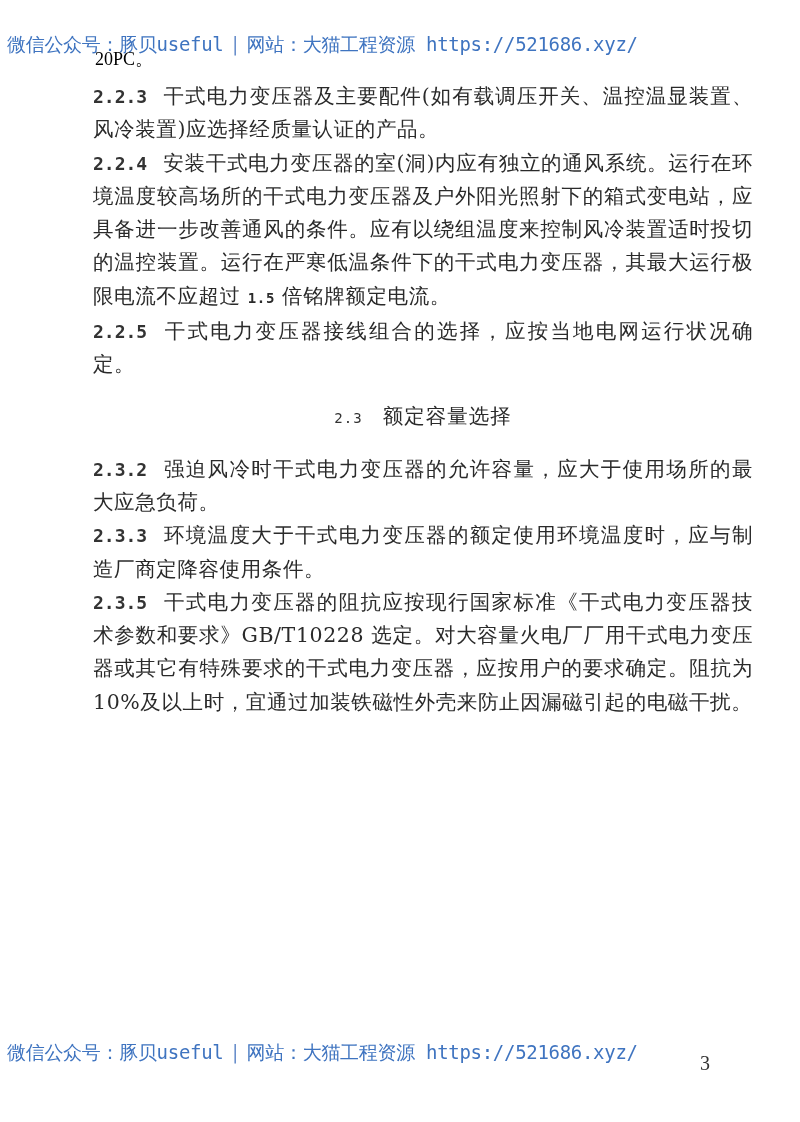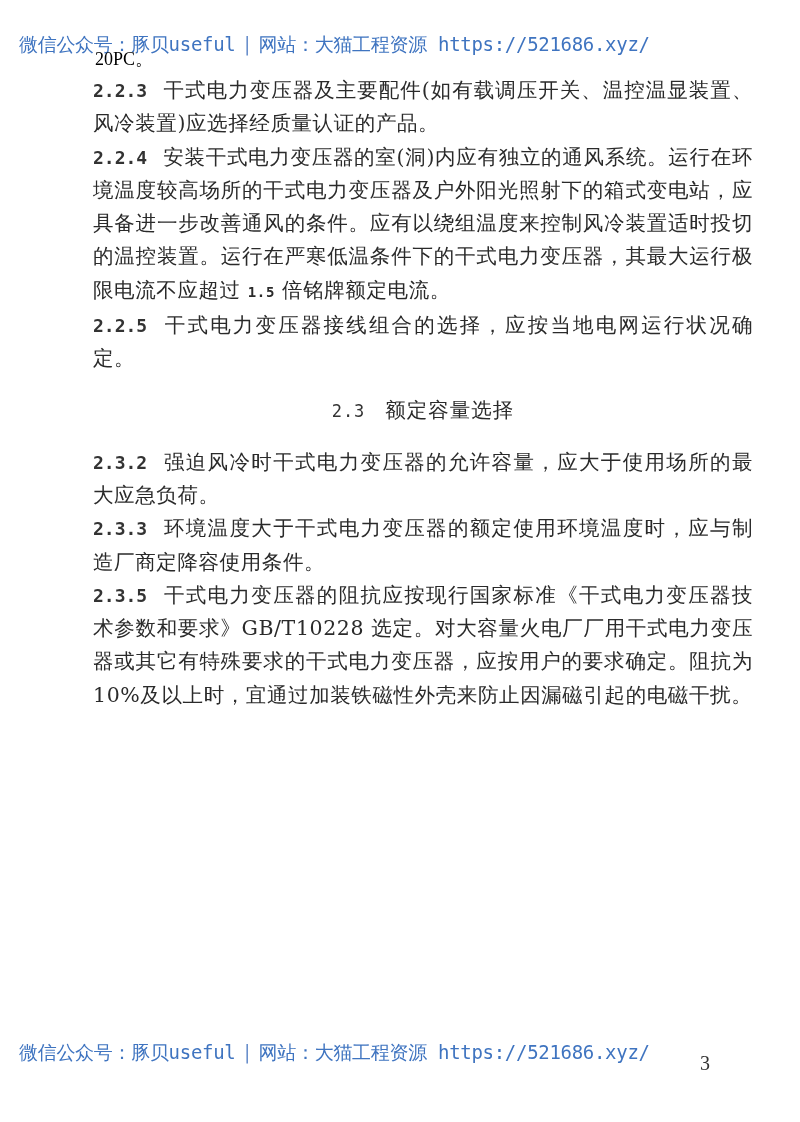--- a/index.html
+++ b/index.html
@@ -1,29 +1,29 @@
 <!DOCTYPE html>
 <html><head>
 <meta charset="utf-8">
 <style>
   html, body { margin: 0; padding: 0; background: #ffffff; }
   body { width: 800px; height: 1122px; position: relative; overflow: hidden;
          font-family: "DejaVu Serif", "Liberation Serif", serif; color: #2a2a2a; }
-  .watermark { position: absolute; left: 19px; font-family: "DejaVu Sans Mono", "Liberation Mono", monospace;
+  .watermark { position: absolute; left: 7px; font-family: "DejaVu Sans Mono", "Liberation Mono", monospace;
                font-size: 19px; color: #3f74c0; white-space: nowrap; letter-spacing: -0.3px; }
   .watermark.top { top: 32px; }
   .watermark.bottom { top: 1040px; }
   .wm-sep { color: #6a8fcb; margin: 0 6px; }
   .frag { position: absolute; left: 95px; top: 47px; font-family: "Liberation Serif", serif; font-size: 18px; color: #000000; }
-  .content { position: absolute; left: 93px; top: 74px; width: 660px; }
+  .content { position: absolute; left: 93px; top: 80px; width: 660px; }
   .para { font-size: 20.5px; line-height: 33.3px; margin: 0; letter-spacing: 0.6px; text-align: justify; }
   .num { font-family: "DejaVu Sans Mono", "Liberation Mono", monospace; font-weight: bold; color: #333;
          font-size: 18px; margin-right: 16px; letter-spacing: 0; }
   .section-title { text-align: center; font-size: 20.5px; margin: 18px 0 18px 0; line-height: 33px; letter-spacing: 1px; }
-  .section-title .snum { font-family: "DejaVu Sans Mono", "Liberation Mono", monospace; font-size: 17px; margin-right: 20px; color:#333; }
+  .section-title .snum { font-family: "DejaVu Sans Mono", "Liberation Mono", monospace; font-size: 14px; margin-right: 20px; color:#333; }
   .bold { font-weight: bold; font-family: "DejaVu Sans Mono", "Liberation Mono", monospace; font-size: 14px; }
   .page-num { position: absolute; left: 700px; top: 1052px; font-family: "Liberation Serif", serif; font-size: 20px; color: #333; }
 </style>
 </head>
 <body>
 
 <div class="watermark top">
   <span>微信公众号：豚贝useful</span><span class="wm-sep">|</span><span>网站：大猫工程资源 https://521686.xyz/</span>
 </div>
 

